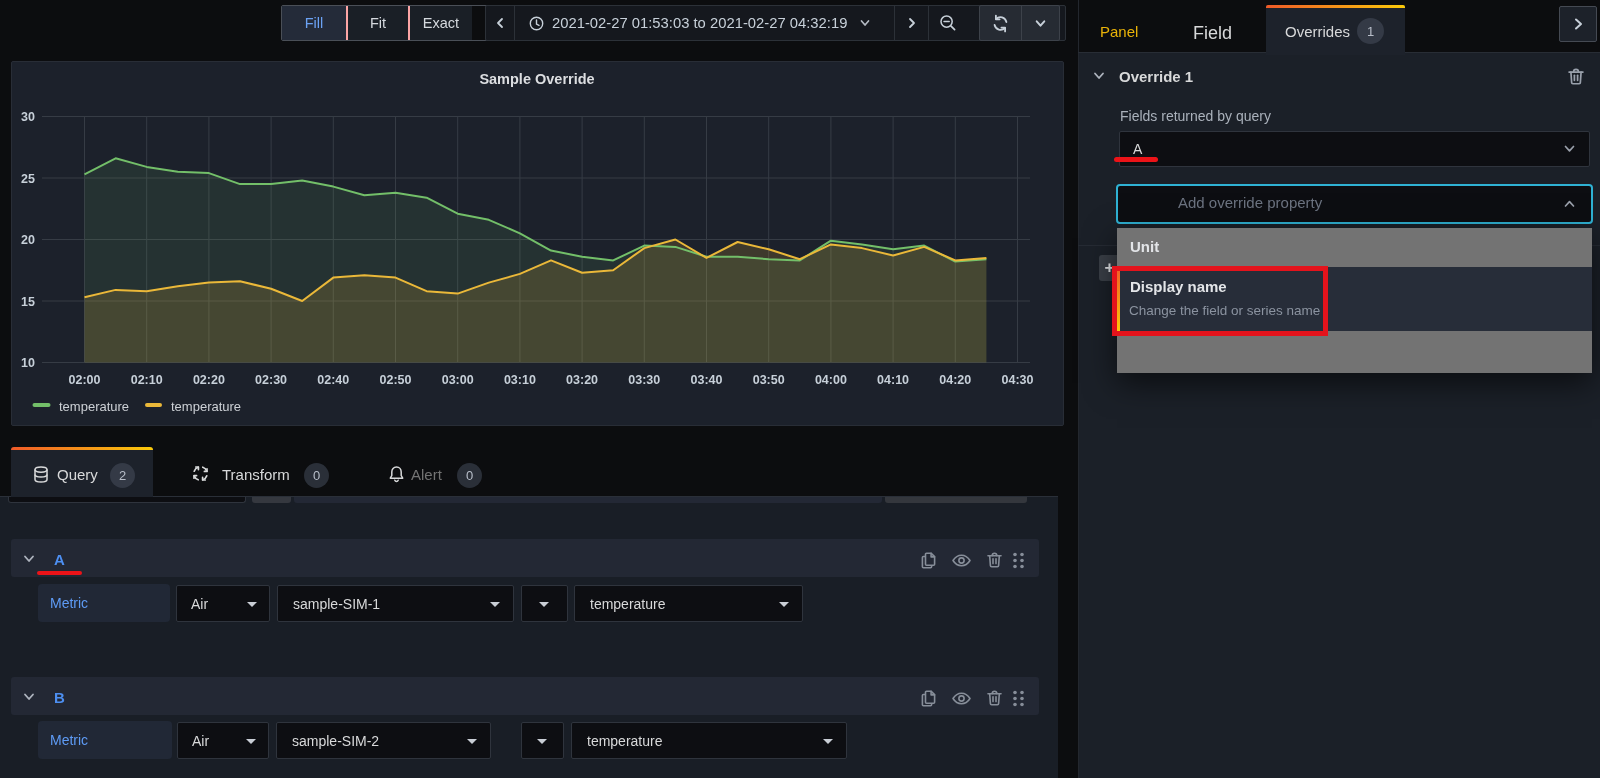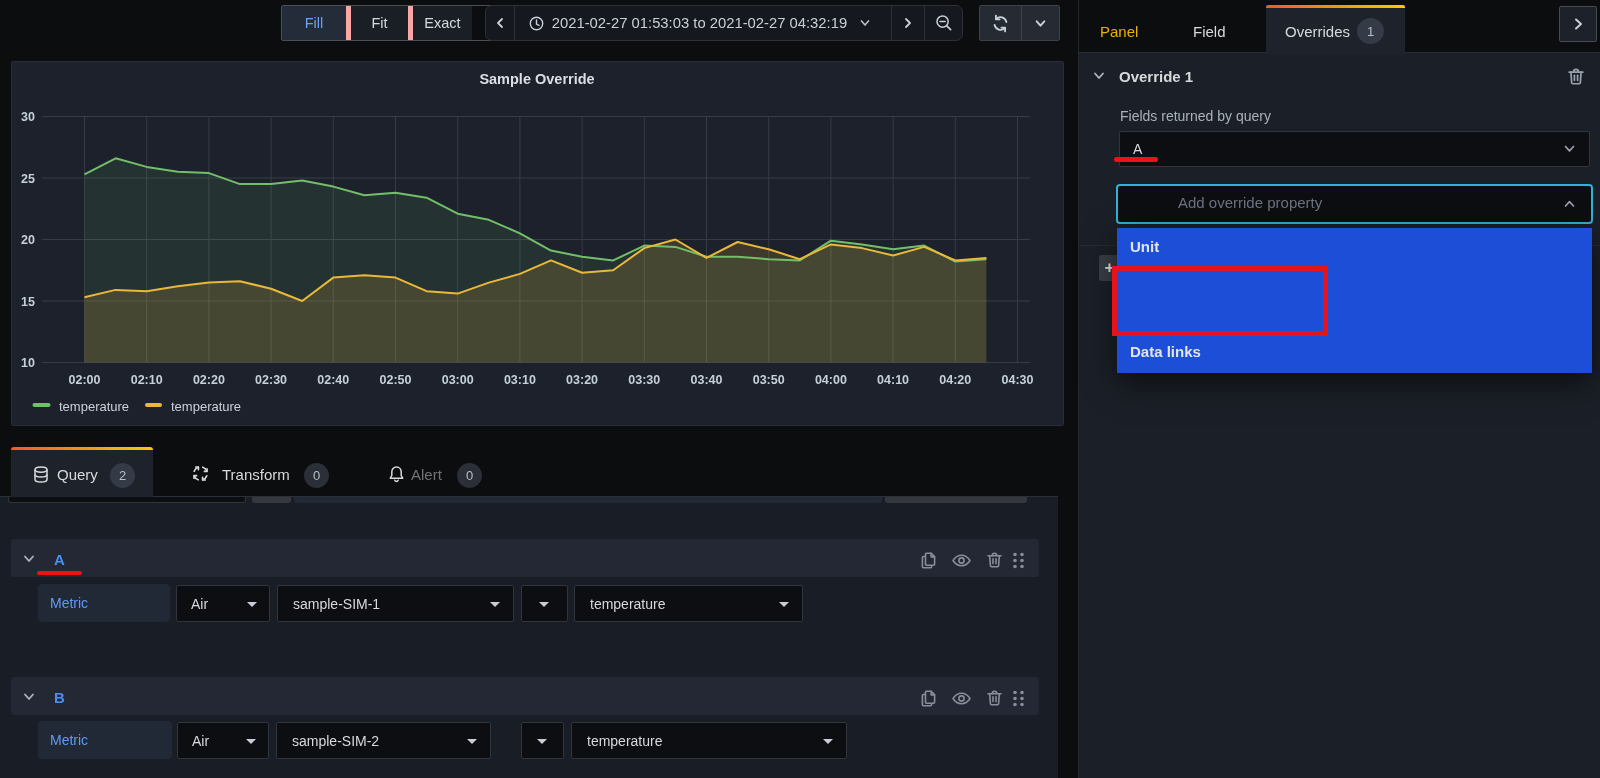--- a/index.html
+++ b/index.html
@@ -1,40 +1,40 @@
 <!DOCTYPE html>
 <html><head>
 <meta charset="utf-8">
 <style>
 * { margin:0; padding:0; box-sizing:border-box; }
 html,body { width:1600px; height:778px; background:#0c0d0f; font-family:"Liberation Sans",sans-serif; position:relative; overflow:hidden; color:#d8d9da; }
 .abs { position:absolute; }
 
 .btngrp { position:absolute; top:5px; height:36px; display:flex; border:1px solid #4a4f57; border-radius:2px; overflow:hidden; }
 .btngrp .b { height:100%; display:flex; align-items:center; justify-content:center; font-size:14.5px; color:#d5d9de; background:#1a1f26; }
-.btngrp .b + .b { border-left:5px solid #fca5a5; }
+.btngrp .b + .b { border-left:2px solid #fca5a5; }
 .tgrp { position:absolute; top:5px; height:36px; display:flex; border:1px solid #2c3138; border-radius:2px; background:#15181e; }
 .tgrp .s { height:100%; display:flex; align-items:center; justify-content:center; color:#c7d0d9; }
 .tgrp .s + .s { border-left:1px solid #2c3138; }
 .input { position:absolute; background:#0d0e12; border:1px solid #2f343d; border-radius:2px; display:flex; align-items:center; font-size:14px; color:#d8d9da; }
 .caret { width:0; height:0; border-left:5px solid transparent; border-right:5px solid transparent; border-top:5px solid #c9ced6; position:absolute; }
 svg { display:block; }
 .ic { stroke:#878e99; fill:none; stroke-width:1.6; stroke-linecap:round; stroke-linejoin:round; }
 </style>
 </head>
 <body>
 
 
 <div class="btngrp" style="left:281px; width:232px;">
   <div class="b" style="width:64px; background:#242b39; color:#6ba2f4;">Fill</div>
   <div class="b" style="width:62px;">Fit</div>
   <div class="b" style="width:64px;">Exact</div>
 </div>
 
-<div class="tgrp" style="left:485px; width:478px;border-radius:7px;">
+<div class="tgrp" style="left:485px; width:581px;">
   <div class="s" style="width:28px;">
     <svg width="12" height="12" viewBox="0 0 12 12">
         <polyline points="8,2 4,6 8,10" stroke="#c7d0d9" stroke-width="1.8" fill="none" stroke-linecap="round" stroke-linejoin="round"></polyline>
       </svg>
   </div>
   <div class="s" style="width:380px; justify-content:flex-start; padding-left:14px;">
     <svg width="15" height="15" viewBox="0 0 15 15" style="margin-right:8px;">
         <circle cx="7.5" cy="7.5" r="6.2" stroke="#c7d0d9" stroke-width="1.4" fill="none"></circle>
         <polyline points="7.5,4 7.5,8 10,9.4" stroke="#c7d0d9" stroke-width="1.4" fill="none" stroke-linecap="round"></polyline>
       </svg>
@@ -304,21 +304,21 @@
 
 <div class="abs" style="left:1079px; top:53px; width:521px; height:725px; background:#1b2028;"></div>
 <div class="abs" style="left:1078px; top:0; width:1px; height:778px; background:#23272e;"></div>
 <div class="abs" style="left:1078px; top:52px; width:522px; height:1px; background:#282d35;"></div>
 
 
 <div class="abs" style="left:1266px; top:5px; width:139px; height:50px; background:#1d222b; border-radius:2px 2px 0 0; overflow:hidden;">
   <div class="abs" style="left:0; top:0; width:100%; height:3px; background:linear-gradient(to right,#f05a28,#fbca0a);"></div>
 </div>
 <div class="abs" style="left:1100px; top:23px; font-size:15px; color:#eab308;">Panel</div>
-<div class="abs" style="left:1193px; top:23px; font-size:15px; color:#d8d9da;">Field</div>
+<div class="abs" style="left:1193px; top:23px; font-size:18px; color:#d8d9da;">Field</div>
 <div class="abs" style="left:1285px; top:23px; font-size:15px; color:#d8d9da;">Overrides</div>
 <div class="abs" style="left:1357px; top:18px; width:27px; height:26px; border-radius:50%; background:#343a46; color:#b8bec9; font-size:13px; display:flex; align-items:center; justify-content:center;">1</div>
 
 
 <svg class="abs" style="left:1093px; top:71px;" width="12" height="10" viewBox="0 0 12 10">
     <polyline points="2,2.5 6,7 10,2.5" stroke="#aeb4be" stroke-width="1.8" fill="none" stroke-linecap="round" stroke-linejoin="round"></polyline>
   </svg>
 <div class="abs" style="left:1119px; top:68px; font-size:15px; font-weight:bold; color:#d8d9da;">Override 1</div>
 <svg class="abs" style="left:1568px; top:68px;" width="16" height="17" viewBox="0 0 15 16">
     <g class="ic" style="stroke:#9aa1ac;">
@@ -341,25 +341,27 @@
 <div class="abs" style="left:1099px; top:255px; width:21px; height:26px; background:#3a3f47; border-radius:3px; color:#e6e8eb; font-size:17px; display:flex; align-items:center; justify-content:center; font-weight:bold;">+</div>
 
 
 <div class="abs" style="left:1116px; top:184px; width:477px; height:40px; border:2px solid #2fb2d4; border-radius:4px; background:#0d0e12;"></div>
 <div class="abs" style="left:1178px; top:194px; font-size:15px; color:#6c7380;">Add override property</div>
 <svg class="abs" style="left:1563px; top:199px;" width="13" height="10" viewBox="0 0 13 10">
     <polyline points="2.5,7 6.5,2.7 10.5,7" stroke="#9aa0ab" stroke-width="1.7" fill="none" stroke-linecap="round" stroke-linejoin="round"></polyline>
   </svg>
 
 
-<div class="abs" style="left:1117px; top:228px; width:475px; height:145px; background:#1d4ed8; box-shadow:0 10px 30px rgba(0,0,0,0.6);">
+<div class="abs" style="left:1117px; top:228px; width:475px; height:145px; background:#737373; box-shadow:0 10px 30px rgba(0,0,0,0.6);">
   <div class="abs" style="left:0; top:0; width:100%; height:39px;">
     <div style="position:absolute; left:13px; top:10px; font-size:15px; font-weight:bold; color:#e3e5e8;">Unit</div>
   </div>
-  <div class="abs" style="left:0; top:103px; width:100%; height:42px;">
-    <div style="position:absolute; left:13px; top:12px; font-size:15px; font-weight:bold; color:#e3e5e8;">Data links</div>
+  <div class="abs" style="left:0; top:39px; width:100%; height:64px; background:#272d39;">
+    <div style="position:absolute; left:0; top:0; width:3px; height:100%; background:linear-gradient(to bottom,#f05a28,#fbca0a);"></div>
+    <div style="position:absolute; left:13px; top:11px; font-size:15px; font-weight:bold; color:#e3e5e8;">Display name</div>
+    <div style="position:absolute; left:12px; top:36px; font-size:13.5px; color:#8b93a0;">Change the field or series name</div>
   </div>
 </div>
 
 
 <div class="abs" style="left:1112px; top:266px; width:216px; height:70px; border:5px solid #e4131c;"></div>
 
 
 
 </body></html>

